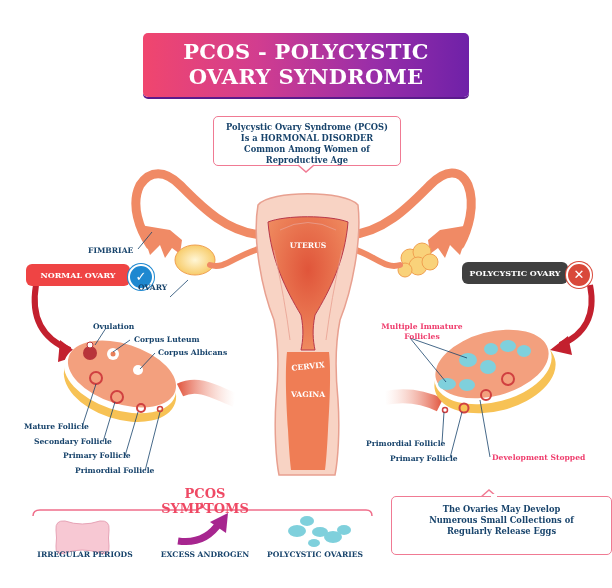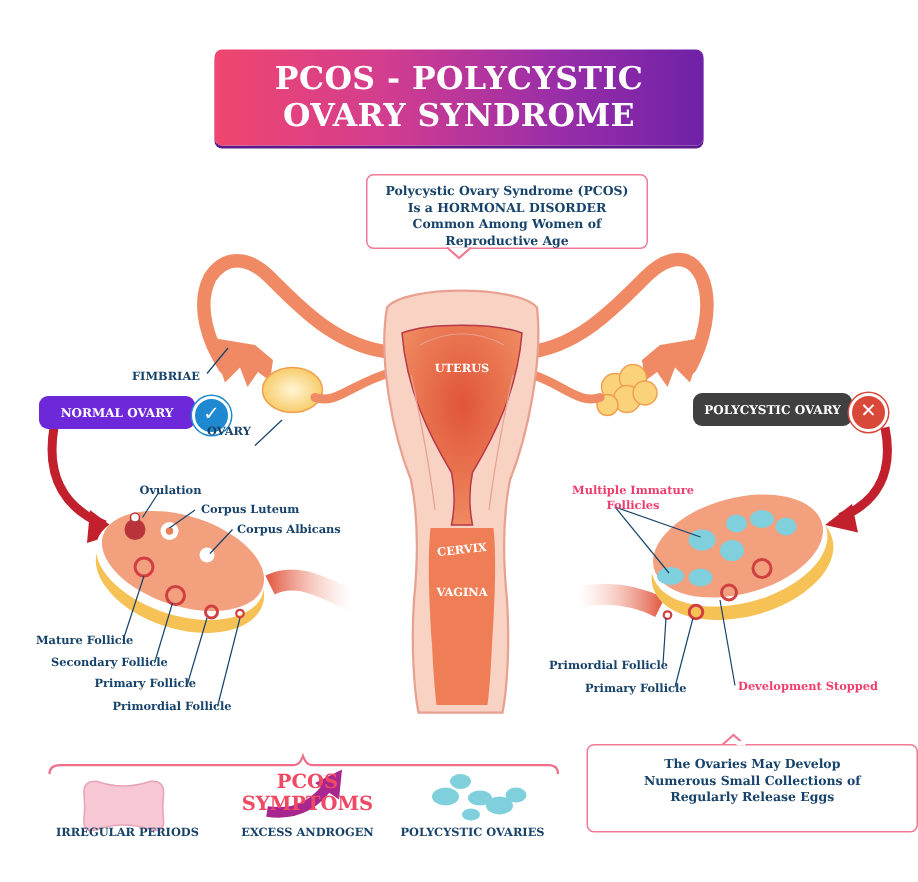--- a/index.html
+++ b/index.html
@@ -20,21 +20,21 @@
 </head>
 <body>
 
 <div class="abs title-banner">
   <div class="title-text">
     <div>PCOS - POLYCYSTIC</div>
     <div>OVARY SYNDROME</div>
   </div>
 </div>
 
-<div class="abs callout" style="left:213px;top:116px;width:188px;height:50px;padding-top:5px;box-sizing:border-box;margin-left:31px;">
+<div class="abs callout" style="left:213px;top:116px;width:188px;height:50px;padding-top:5px;box-sizing:border-box;">
   <div>Polycystic Ovary Syndrome (PCOS)</div>
   <div>Is a HORMONAL DISORDER</div>
   <div>Common Among Women of</div>
   <div>Reproductive Age</div>
 </div>
 <svg class="abs" style="left:296px;top:164px" width="20" height="10">
   <path d="M2 1 L10 8 L18 1" fill="#fff" stroke="#f07a93" stroke-width="1.5"></path>
 </svg>
 
 <svg class="abs" style="left:0;top:0" width="612" height="588">
@@ -152,21 +152,21 @@
     <ellipse cx="333" cy="537" rx="9" ry="6" fill="#7fd0dc"></ellipse>
     <ellipse cx="344" cy="530" rx="7" ry="5" fill="#7fd0dc"></ellipse>
     <ellipse cx="314" cy="543" rx="6" ry="4" fill="#7fd0dc"></ellipse>
   </g>
 </svg>
 
 <div class="organ-lbl" style="left:280px;top:241px;width:56px;">UTERUS</div>
 <div class="organ-lbl" style="left:280px;top:362px;width:56px;transform:rotate(-6deg);">CERVIX</div>
 <div class="organ-lbl" style="left:280px;top:390px;width:56px;">VAGINA</div>
 
-<div class="abs badge" style="left:26px;top:264px;width:104px;background:#6d28d9;">NORMAL OVARY</div>
+<div class="abs badge" style="left:26px;top:264px;width:104px;background:#ef4444;">NORMAL OVARY</div>
 <div class="abs circle-ico" style="left:128px;top:264px;background:#1e88d0;border:2px solid #fff;box-shadow:0 0 0 1px #1e88d0;">✓</div>
 
 <div class="abs badge" style="left:462px;top:262px;width:106px;background:#404040;">POLYCYSTIC OVARY</div>
 <div class="abs circle-ico" style="left:566px;top:262px;background:#d9493a;border:2px solid #fff;box-shadow:0 0 0 1px #d9493a;">✕</div>
 
 <div class="lbl" style="left:88px;top:247px;">FIMBRIAE</div>
 <div class="lbl" style="left:138px;top:284px;">OVARY</div>
 <div class="lbl" style="left:93px;top:323px;">Ovulation</div>
 <div class="lbl" style="left:134px;top:336px;">Corpus Luteum</div>
 <div class="lbl" style="left:158px;top:349px;">Corpus Albicans</div>
@@ -176,21 +176,21 @@
 <div class="lbl" style="left:75px;top:467px;">Primordial Follicle</div>
 
 <div class="lbl" style="left:377px;top:322px;color:#ef3d6d;text-align:center;width:90px;line-height:10px;">
   <div>Multiple Immature</div>
   <div>Follicles</div>
 </div>
 <div class="lbl" style="left:366px;top:440px;">Primordial Follicle</div>
 <div class="lbl" style="left:390px;top:455px;">Primary Follicle</div>
 <div class="lbl" style="left:492px;top:454px;color:#ef3d6d;">Development Stopped</div>
 
-<div class="abs sym-title" style="left:145px;top:486px;width:120px;text-align:center;margin-top:28px;">PCOS SYMPTOMS</div>
+<div class="abs sym-title" style="left:145px;top:486px;width:120px;text-align:center;">PCOS SYMPTOMS</div>
 <div class="abs sym-lbl" style="left:30px;top:550px;width:110px;">IRREGULAR PERIODS</div>
 <div class="abs sym-lbl" style="left:150px;top:550px;width:110px;">EXCESS ANDROGEN</div>
 <div class="abs sym-lbl" style="left:260px;top:550px;width:110px;">POLYCYSTIC OVARIES</div>
 
 <svg class="abs" style="left:479px;top:488px" width="20" height="10">
   <path d="M2 9 L10 2 L18 9" fill="#fff" stroke="#f07a93" stroke-width="1.5"></path>
 </svg>
 <div class="abs callout" style="left:391px;top:496px;width:221px;height:59px;padding-top:7px;box-sizing:border-box;">
   <div>The Ovaries May Develop</div>
   <div>Numerous Small Collections of</div>

